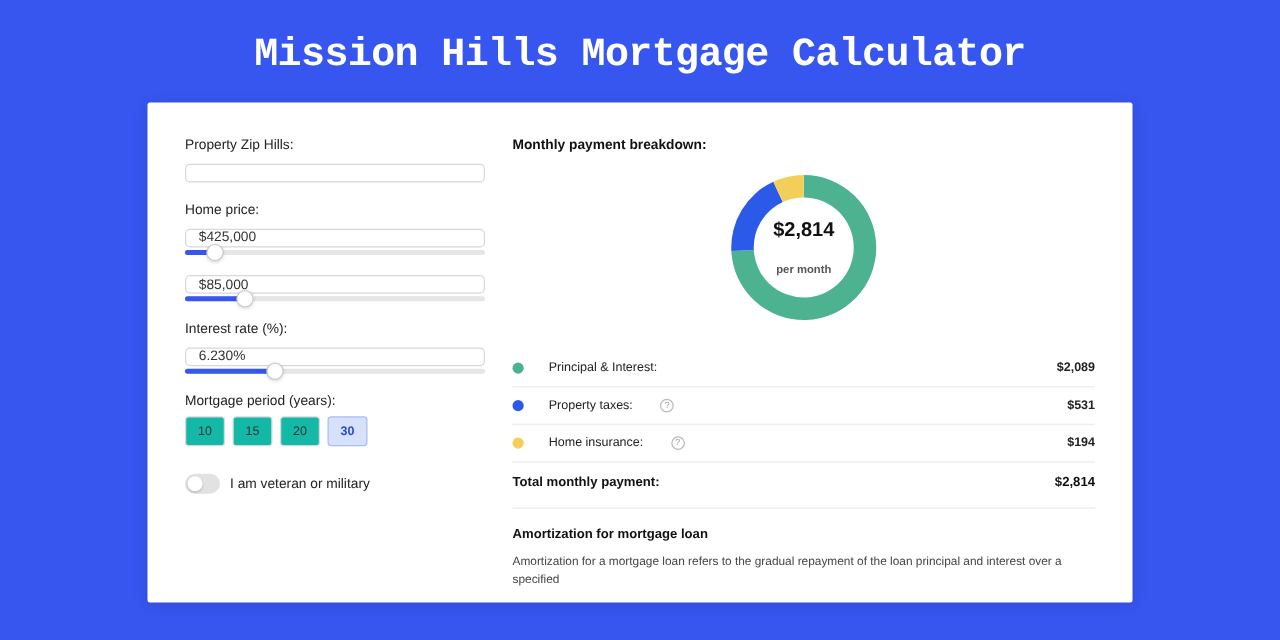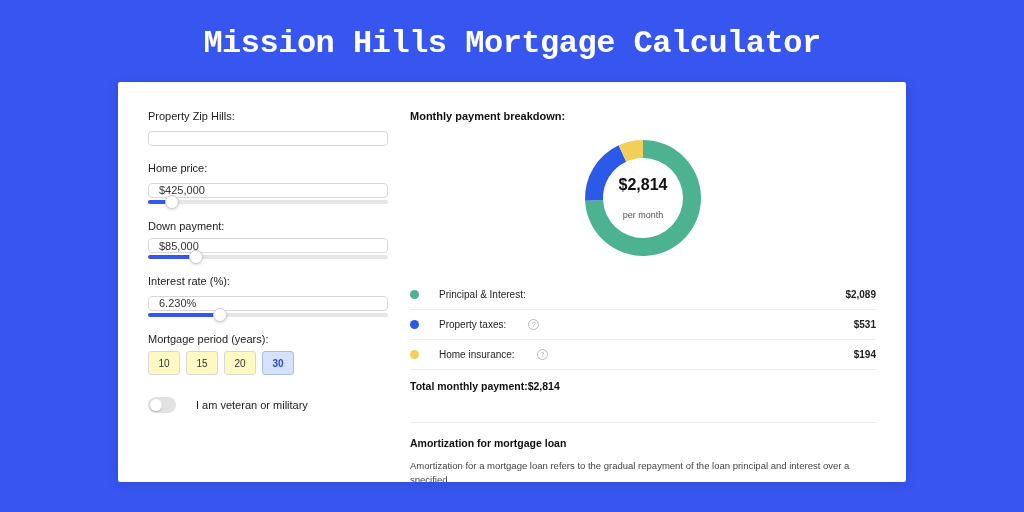--- a/index.html
+++ b/index.html
@@ -75,35 +75,35 @@
   }
   .dp-row { display: flex; gap: 8px; }
   .dp-row .text-input:first-child { flex: 1.9; }
   .dp-row .text-input:last-child { flex: 1; }
   .period-btns { display: flex; gap: 6px; }
   .period-btn {
     width: 32px;
     height: 24px;
     border: 1px solid #d8d8d8;
     border-radius: 3px;
-    background: #fef9c3;
+    background: #14b8a6;
     font-size: 10px;
     color: #333;
     display: flex;
     align-items: center;
     justify-content: center;
     cursor: pointer;
   }
   .period-btn.active {
     background: #d6e1fb;
     border-color: #a9bdf5;
     color: #2b49d6;
     font-weight: 600;
   }
-  .veteran-row { display: flex; align-items: center; gap: 20px; margin-top: 22px; }
+  .veteran-row { display: flex; align-items: center; gap: 8px; margin-top: 22px; }
   .toggle {
     width: 28px;
     height: 16px;
     background: #e2e2e2;
     border-radius: 10px;
     position: relative;
   }
   .toggle::after {
     content: "";
     position: absolute;
@@ -142,60 +142,62 @@
   }
   .donut-amount {
     font-size: 16px;
     font-weight: 700;
     color: #111;
   }
   .donut-sub {
     font-size: 9px;
     color: #555;
     margin-top: 16px;
+    font-weight: bold;
   }
   .legend-row {
     display: flex;
     align-items: center;
     justify-content: space-between;
     padding: 9px 0;
     font-size: 10px;
     color: #222;
   }
   .legend-left { display: flex; align-items: center; gap: 20px; }
   .legend-dot {
     width: 9px;
     height: 9px;
     border-radius: 50%;
   }
   .legend-value { font-size: 10px; color: #222; font-weight: bold; }
   .legend-divider { height: 1px; background: #ececec; }
   .total-row {
     display: flex;
+    justify-content: space-between;
     padding: 10px 0 14px;
     font-size: 10.5px;
     font-weight: 700;
     color: #111;
   }
   .info-icon {
     width: 11px;
     height: 11px;
     border: 1px solid #bbb;
     border-radius: 50%;
     display: inline-flex;
     align-items: center;
     justify-content: center;
     font-size: 7px;
     color: #999;
     margin-left: 2px;
   }
   .amort-block {
     border-top: 1px solid #ececec;
     padding-top: 14px;
-    margin-top: 16px;
+    margin-top: 0;
   }
   .amort-title {
     font-size: 10.5px;
     font-weight: 700;
     color: #111;
     margin-bottom: 10px;
   }
   .amort-text {
     font-size: 9.5px;
     color: #444;
@@ -219,21 +221,20 @@
     <div class="field-group">
       <div class="field-label">Home price:</div>
       <input class="text-input" value="$425,000" style="">
       <div class="slider-track">
         <div class="slider-fill" style="width:10%"></div>
         <div class="slider-thumb" style="left:10%"></div>
       </div>
     </div>
 
     <div class="field-group">
-      <div class="field-label">Down payment:</div>
       <div class="dp-row">
         <input class="text-input" value="$85,000" style="">
       </div>
       <div class="slider-track">
         <div class="slider-fill" style="width:20%"></div>
         <div class="slider-thumb" style="left:20%"></div>
       </div>
     </div>
 
     <div class="field-group">

